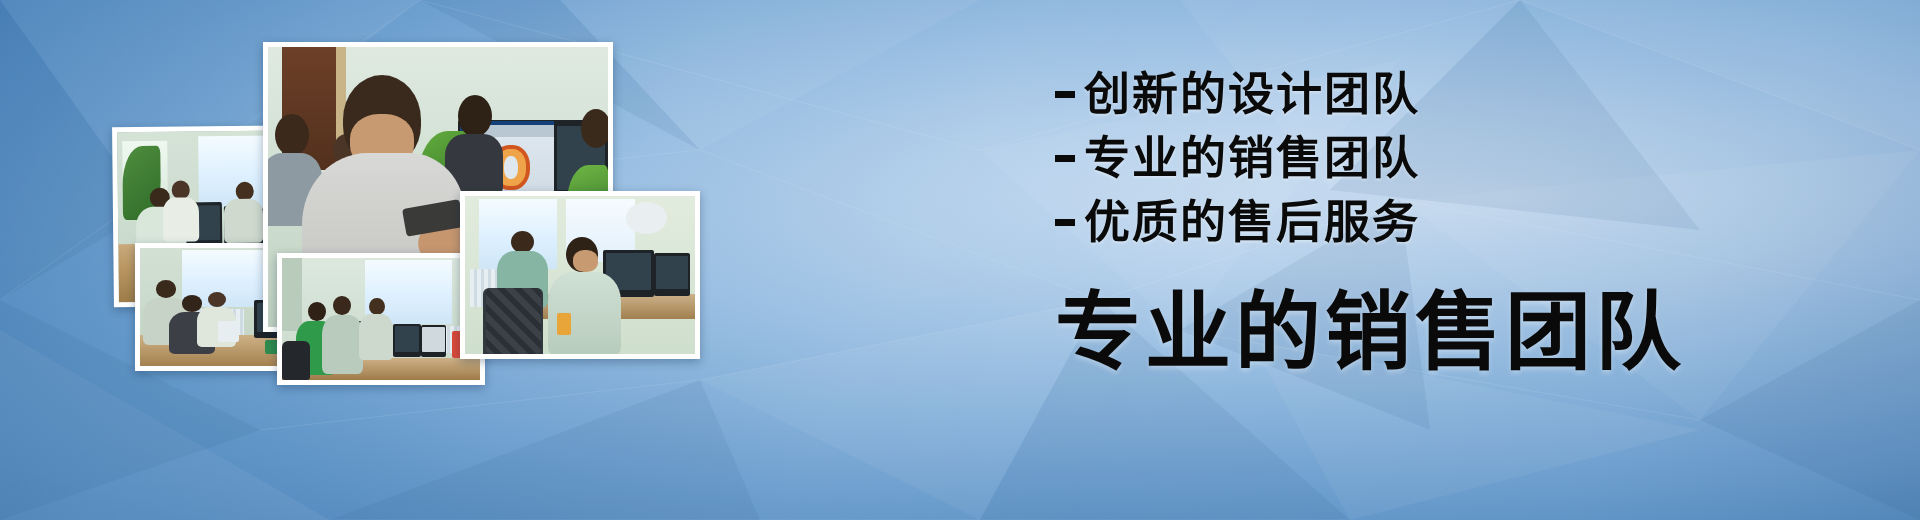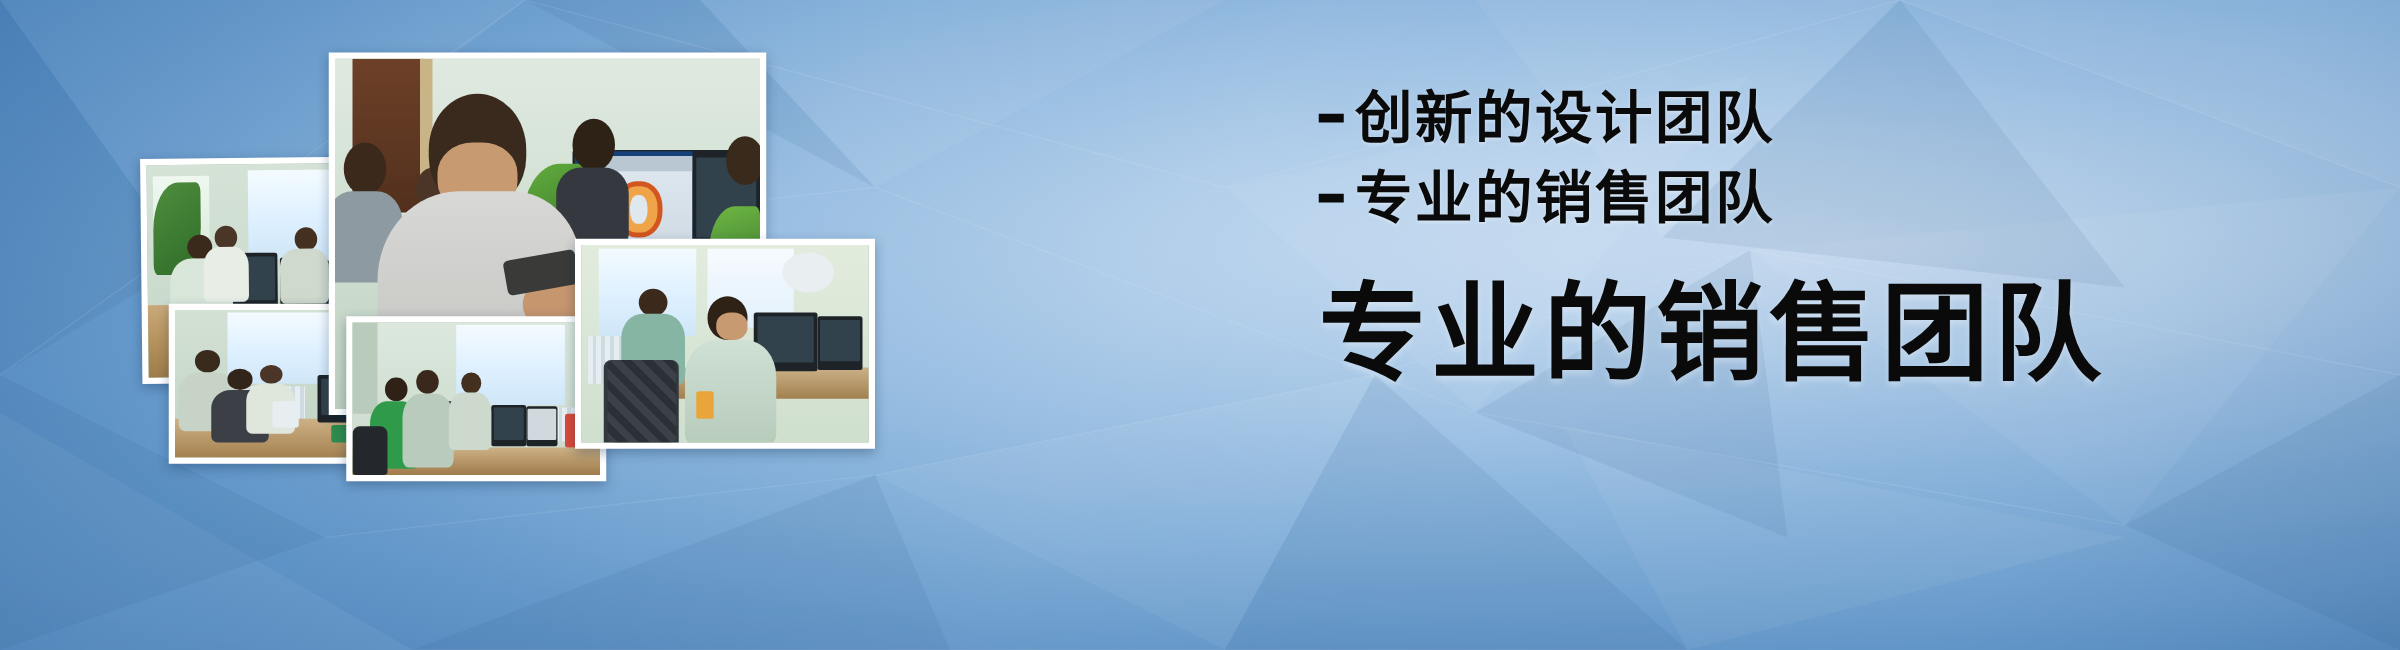--- a/index.html
+++ b/index.html
@@ -290,17 +290,21 @@
   <div class="copy">
     <ul class="bullets">
       <li class="bullet">
         <span class="dash"></span>
         <span>创新的设计团队</span>
       </li>
       <li class="bullet">
         <span class="dash"></span>
         <span>专业的销售团队</span>
       </li>
+      <li class="bullet">
+        <span class="dash"></span>
+        <span>优质的售后服务</span>
+      </li>
     </ul>
     <div class="headline">专业的销售团队</div>
   </div>
 
 </div>
 
 </body></html>

